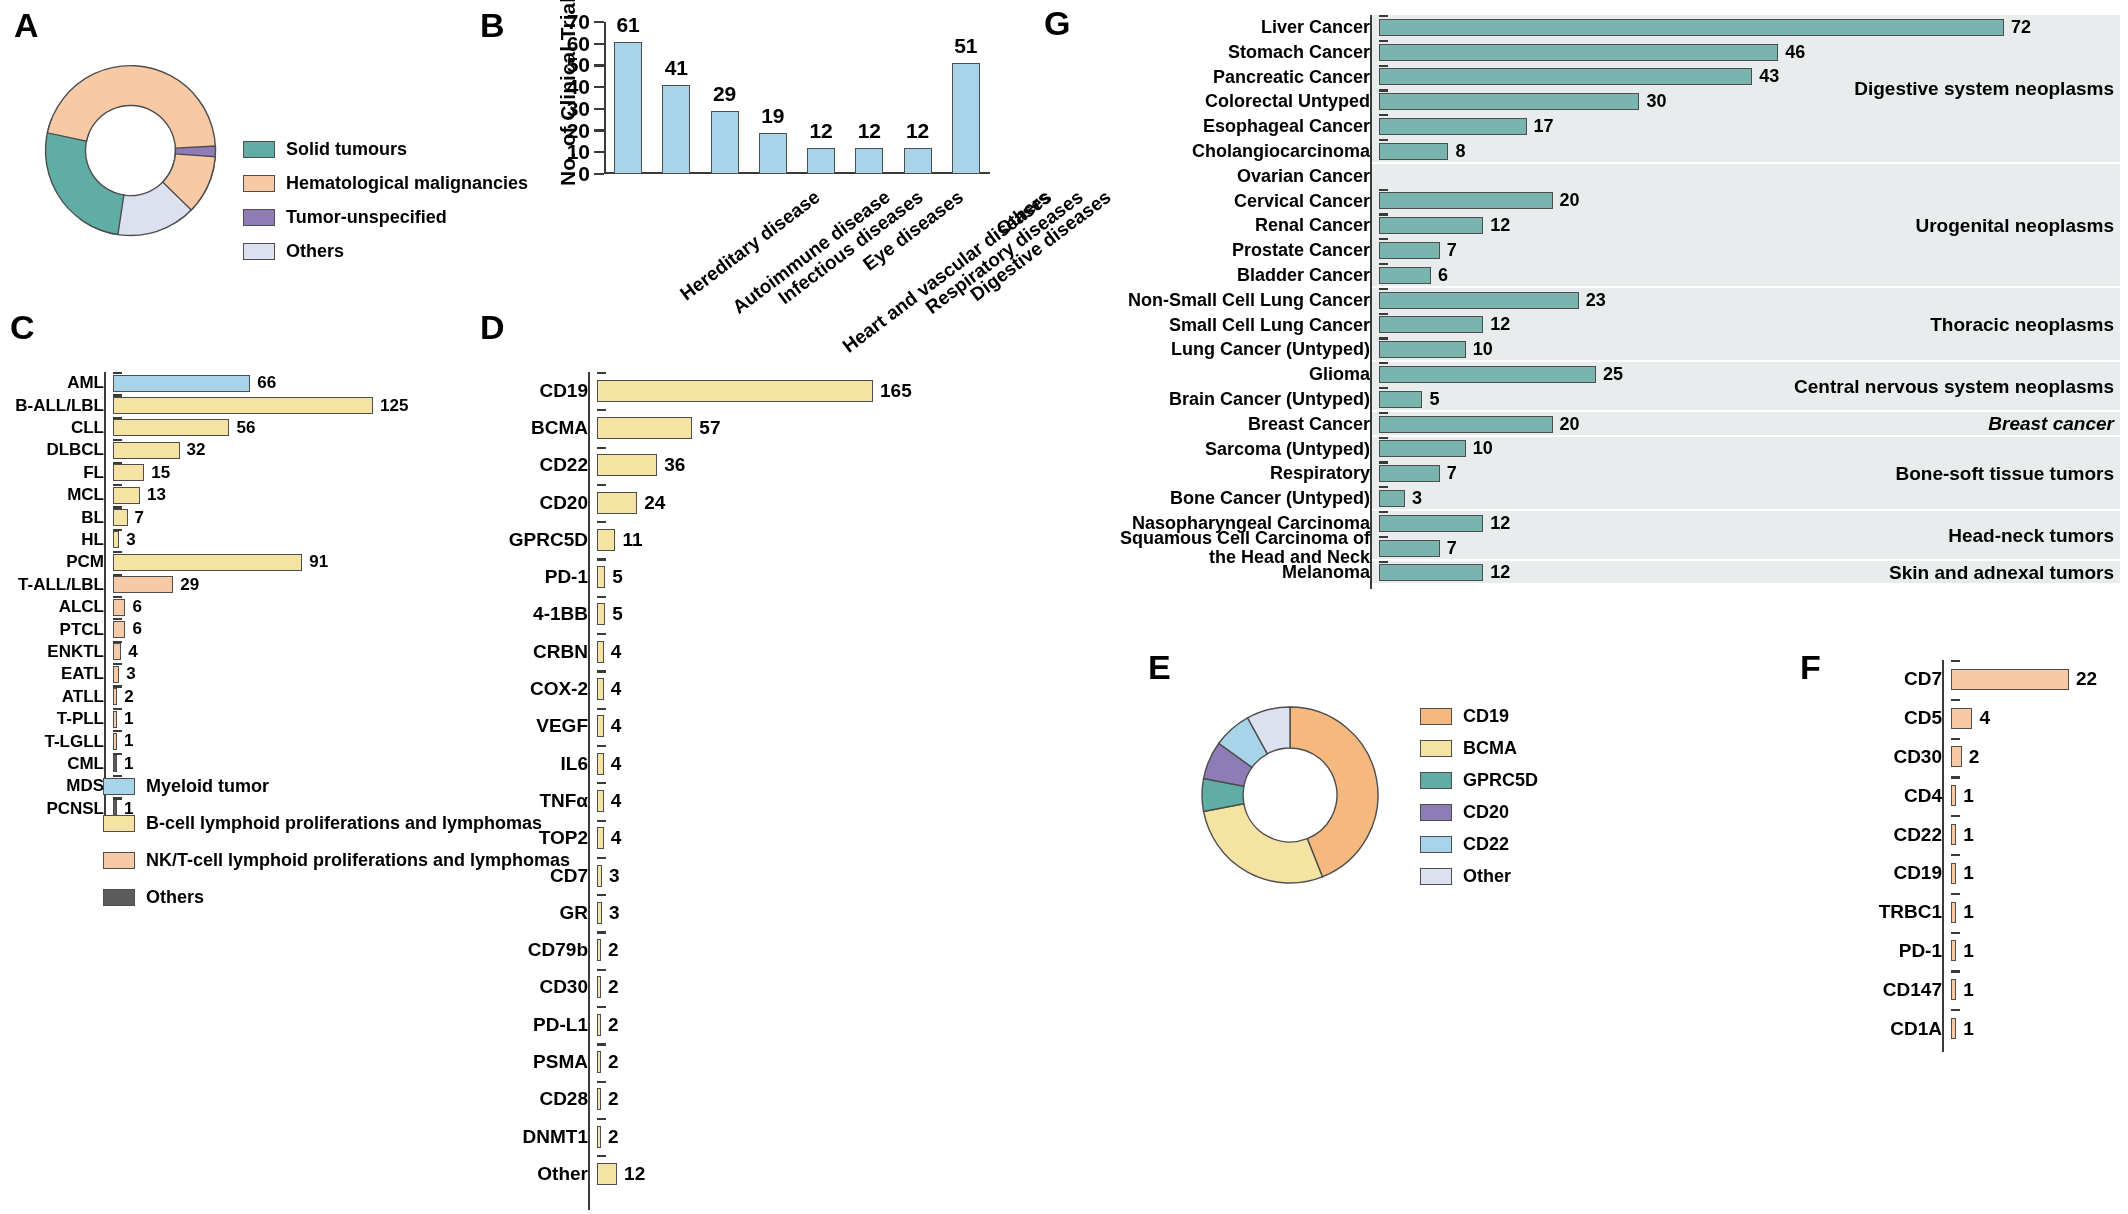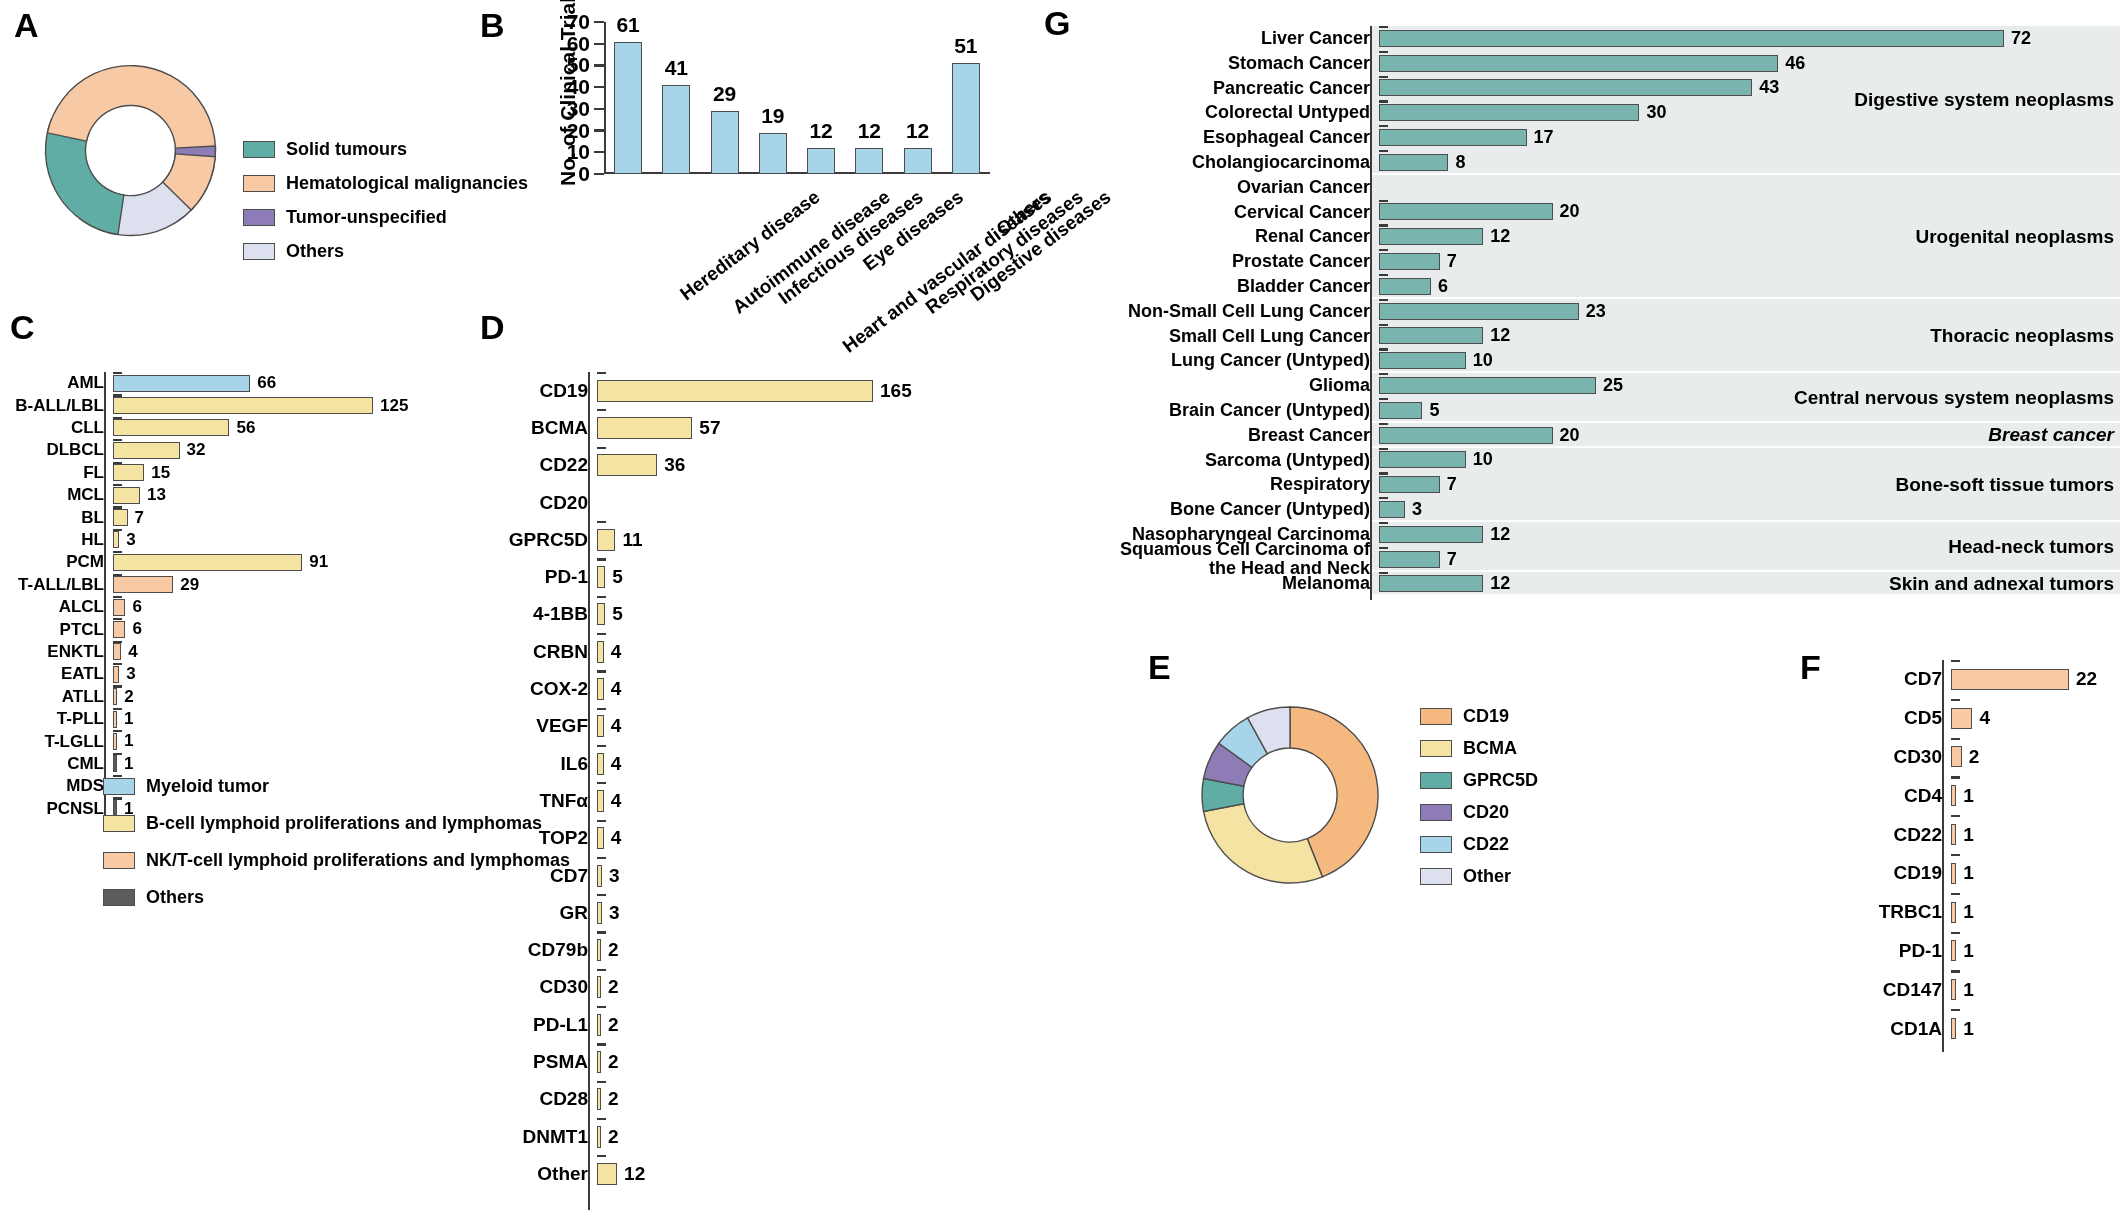--- a/index.html
+++ b/index.html
@@ -346,20 +346,25 @@
         <div class="hb-row">
           <div class="hb-lab">CD22</div>
           <div class="hb-track">
             <div class="tick" style="left: 0px; top: 0px;"></div>
             <div class="hb-bar" style="width: 60.2182px; background: rgb(245, 227, 163);"></div>
             <div class="hb-val">36</div>
           </div>
         </div>
         <div class="hb-row">
           <div class="hb-lab">CD20</div>
+          <div class="hb-track">
+            <div class="tick" style="left: 0px; top: 0px;"></div>
+            <div class="hb-bar" style="width: 40.1455px; background: rgb(245, 227, 163);"></div>
+            <div class="hb-val">24</div>
+          </div>
         </div>
         <div class="hb-row">
           <div class="hb-lab">GPRC5D</div>
           <div class="hb-track">
             <div class="tick" style="left: 0px; top: 0px;"></div>
             <div class="hb-bar" style="width: 18.4px; background: rgb(245, 227, 163);"></div>
             <div class="hb-val">11</div>
           </div>
         </div>
         <div class="hb-row">
@@ -625,21 +630,21 @@
             <div class="tick" style="left: 0px; top: 0px;"></div>
             <div class="hb-bar" style="width: 5.36364px; background: rgb(247, 201, 164);"></div>
             <div class="hb-val">1</div>
           </div>
         </div>
       </div>
   </div>
 </div>
 
 <div class="plabel" style="left:1044px;top:6px;">G</div>
-<div class="panel" style="left:1080px;top:26px;width:1040px;height:574px;--rh:24.8px;--bh:17px;--fs:18px;--lw:290px;">
+<div class="panel" style="left:1080px;top:15px;width:1040px;height:574px;--rh:24.8px;--bh:17px;--fs:18px;--lw:290px;">
   <div style="position:relative;height:100%;">
     <div id="g-bands">
         <div class="g-band" style="left: 290px; top: 0px; width: 750px; height: 146.8px;"></div>
         <div class="g-band" style="left: 290px; top: 148.8px; width: 750px; height: 122px;"></div>
         <div class="g-band" style="left: 290px; top: 272.8px; width: 750px; height: 72.4px;"></div>
         <div class="g-band" style="left: 290px; top: 347.2px; width: 750px; height: 47.6px;"></div>
         <div class="g-band" style="left: 290px; top: 396.8px; width: 750px; height: 22.8px;"></div>
         <div class="g-band" style="left: 290px; top: 421.6px; width: 750px; height: 72.4px;"></div>
         <div class="g-band" style="left: 290px; top: 496px; width: 750px; height: 47.6px;"></div>
         <div class="g-band" style="left: 290px; top: 545.6px; width: 750px; height: 22.8px;"></div>

